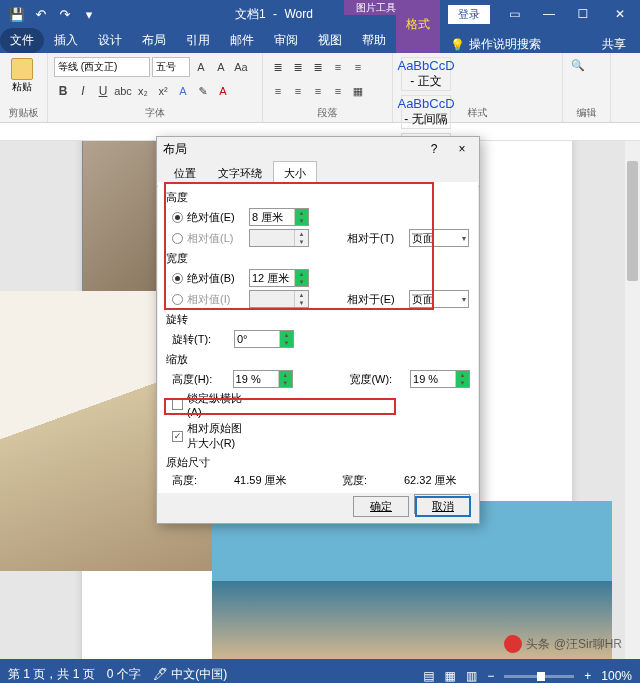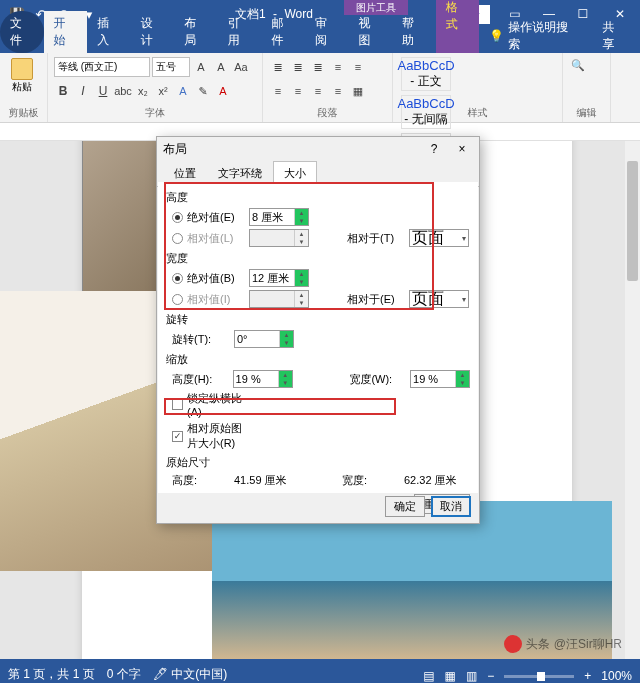--- a/index.html
+++ b/index.html
@@ -73,29 +73,29 @@
 .dlg-tabs .dtab { padding: 4px 10px; font-size: 11px; border: 1px solid transparent; cursor:pointer; }
 .dlg-tabs .dtab.active { background: #fff; border: 1px solid #c0c0c0; border-bottom: 1px solid #fff; margin-bottom: -1px; }
 .dlg-body { padding: 4px 8px; background: #fff; position:absolute; top:45px; bottom:30px; left:1px; right:1px; }
 .section-label { font-size: 11px; margin: 4px 0 2px; }
 .row { display: flex; align-items: center; gap: 4px; margin: 3px 0; padding-left: 6px; }
 .row label { font-size: 11px; width: 58px; }
 .spin { width: 60px; height: 18px; border: 1px solid #999; background: #22c55e; display: flex; }
 .spin input { border: none; width: 44px; font-size: 11px; padding: 0 2px; outline: none; }
 .spinbtns { width: 14px; display: flex; flex-direction: column; border-left: 1px solid #ccc; }
 .spinbtns div { flex: 1; font-size: 6px; text-align: center; line-height: 8px; color: #555; }
-.sel { width: 60px; height: 18px; border: 1px solid #999; background: #fff; font-size: 16px; padding: 0 2px; display:flex; align-items:center; }
+.sel { width: 60px; height: 18px; border: 1px solid #999; background: #fff; font-size: 11px; padding: 0 2px; display:flex; align-items:center; }
 .sel::after { content:"▾"; margin-left:auto; font-size:8px; color:#555;}
 .radio { width: 11px; height: 11px; border: 1px solid #888; border-radius: 50%; display: inline-flex; align-items:center; justify-content:center; }
 .radio.checked::after { content:""; width:5px; height:5px; background:#333; border-radius:50%; }
 .checkbox { width: 11px; height: 11px; border: 1px solid #888; display:inline-flex; align-items:center; justify-content:center; font-size:9px; color:#333;}
 .redbox1 { position:absolute; border:2px solid #d43030; left:6px; top:0px; width:270px; height:128px; pointer-events:none;}
 .redbox2 { position:absolute; border:2px solid #d43030; left:6px; top:216px; width:232px; height:17px; pointer-events:none;}
 .dlg-buttons { position:absolute; bottom:6px; right:8px; display:flex; gap:6px; }
-.dlg-btn { width:40px; height:21px; border:1px solid #999; background:#efefef; font-size:11px; display:flex; align-items:center; justify-content:center; cursor:pointer;}
+.dlg-btn { width:56px; height:21px; border:1px solid #999; background:#efefef; font-size:11px; display:flex; align-items:center; justify-content:center; cursor:pointer;text-decoration:underline;}
 .dlg-btn.primary { border:2px solid #1e74c0; }
 .reset-row { display:flex; justify-content:flex-end; padding-right:0; margin-top:6px;}
 .reset-btn { width:56px; height:20px; border:1px solid #999; font-size:11px; display:flex; align-items:center; justify-content:center;}
 
 
 .watermark { position:absolute; right:18px; bottom:30px; font-size:12px; color:rgba(0,0,0,0.5); display:flex; align-items:center; gap:4px; }
 .wm-avatar { width:18px; height:18px; border-radius:50%; background:#d33; }
 </style>
 </head>
 <body>
@@ -117,21 +117,20 @@
     <div class="login-btn">登录</div>
     <div class="winbtn">▭</div>
     <div class="winbtn">—</div>
     <div class="winbtn">☐</div>
     <div class="winbtn close">✕</div>
   </div>
 </div>
 
 <div class="ribbon-tabs">
   <div class="tab file">文件</div>
-  <div class="tab active">开始</div>
   <div class="tab">插入</div>
   <div class="tab">设计</div>
   <div class="tab">布局</div>
   <div class="tab">引用</div>
   <div class="tab">邮件</div>
   <div class="tab">审阅</div>
   <div class="tab">视图</div>
   <div class="tab">帮助</div>
   <div class="tab format">格式</div>
   <div class="tell">

